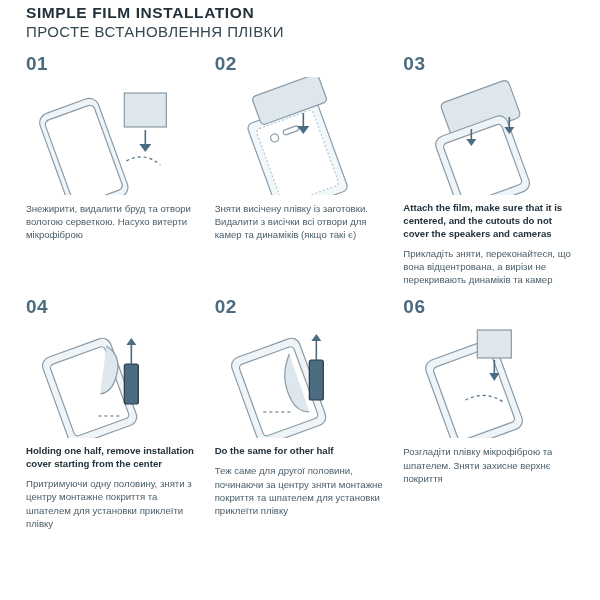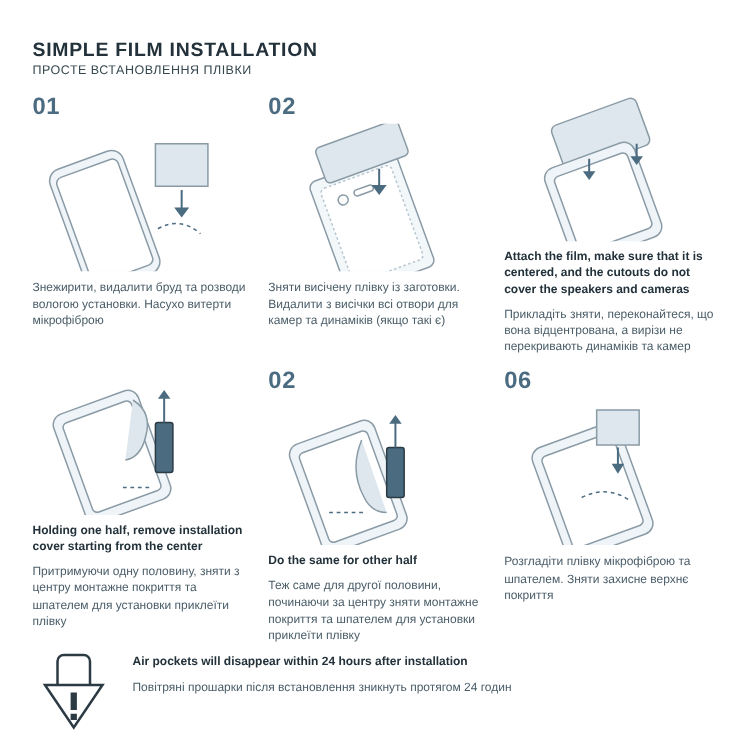--- a/index.html
+++ b/index.html
@@ -12,35 +12,35 @@
     background: #ffffff;
     font-family: "Liberation Sans", sans-serif;
     color: #2b3a43;
     overflow: hidden;
   }
   .page {
     position: relative;
     width: 600px;
     height: 600px;
     box-sizing: border-box;
-    padding: 32px 22px 10px 26px;
+    padding: 4px 22px 10px 26px;
   }
   .title-block {
     margin-bottom: 12px;
   }
   .title-en {
     font-size: 15.5px;
     font-weight: bold;
     letter-spacing: 0.6px;
     color: #22313a;
     text-transform: uppercase;
     line-height: 1.15;
   }
   .title-uk {
-    font-size: 10px;
+    font-size: 15px;
     font-weight: normal;
     letter-spacing: 0.4px;
     color: #35474f;
     text-transform: uppercase;
     line-height: 1.2;
     margin-top: 1px;
   }
   .grid {
     display: grid;
     grid-template-columns: repeat(3, 1fr);
@@ -146,21 +146,21 @@
 
             <rect x="96" y="16" width="42" height="34" fill="#dde7ed" stroke="#8a9ba6"></rect>
 
             <path d="M117 53 L117 72" stroke="#4a6b80" stroke-width="1.6"></path>
             <path d="M111 67 L117 75 L123 67 Z" fill="#4a6b80" stroke="none"></path>
 
             <path d="M98 84 q18 -10 34 4" stroke="#4a6b80" stroke-dasharray="3 3"></path>
           </g>
         </svg>
       </div>
-      <p class="cap-uk">Знежирити, видалити бруд та розводи вологою установки. Насухо витерти мікрофіброю</p>
+      <p class="cap-uk">Знежирити, видалити бруд та отвори вологою серветкою. Насухо витерти мікрофіброю</p>
     </div>
 
     <div class="step">
       <div class="step-num">02</div>
       <div class="art">
         <svg viewBox="0 0 170 118" xmlns="http://www.w3.org/2000/svg">
           <g fill="none" stroke="#8a9ba6" stroke-width="1.2">
 
             <g transform="rotate(-20 85 70)">
               <rect x="40" y="30" width="74" height="96" rx="6" fill="#f2f7fa"></rect>
@@ -175,20 +175,21 @@
 
             <path d="M86 36 L86 54" stroke="#4a6b80" stroke-width="1.6"></path>
             <path d="M80 49 L86 57 L92 49 Z" fill="#4a6b80" stroke="none"></path>
           </g>
         </svg>
       </div>
       <p class="cap-uk">Зняти висічену плівку із заготовки. Видалити з висічки всі отвори для камер та динаміків (якщо такі є)</p>
     </div>
 
     <div class="step">
+      <div class="step-num">03</div>
       <div class="art">
         <svg viewBox="0 0 170 118" xmlns="http://www.w3.org/2000/svg">
           <g fill="none" stroke="#8a9ba6" stroke-width="1.2">
 
             <g transform="rotate(-20 85 34)">
               <rect x="40" y="10" width="72" height="40" rx="5" fill="#dde7ed"></rect>
             </g>
 
             <g transform="rotate(-20 85 82)">
               <rect x="38" y="44" width="76" height="80" rx="9" fill="#eef4f7"></rect>
@@ -203,20 +204,21 @@
         </svg>
       </div>
       <p class="cap-en">Attach the film, make sure that it is centered, and the cutouts do not cover the speakers and cameras</p>
       <p class="cap-uk">Прикладіть зняти, переконайтеся, що вона відцентрована, а вирізи не перекривають динаміків та камер</p>
     </div>
   </div>
 
   <div class="grid row2">
 
     <div class="step">
+      <div class="step-num">04</div>
       <div class="art">
         <svg viewBox="0 0 170 118" xmlns="http://www.w3.org/2000/svg">
           <g fill="none" stroke="#8a9ba6" stroke-width="1.2">
             <g transform="rotate(-20 70 66)">
               <rect x="24" y="22" width="72" height="92" rx="9" fill="#eef4f7"></rect>
               <rect x="31" y="30" width="58" height="76" rx="4" fill="#ffffff"></rect>
             </g>
 
             <path d="M78 26 q16 10 10 30 q-4 16 -16 18" fill="#dde7ed" stroke="#8a9ba6"></path>
 
@@ -267,28 +269,14 @@
             <path d="M89 40 L89 58" stroke="#4a6b80" stroke-width="1.6"></path>
             <path d="M84 53 L89 61 L94 53 Z" fill="#4a6b80" stroke="none"></path>
             <path d="M60 80 q20 -10 38 2" stroke="#4a6b80" stroke-dasharray="3 3"></path>
           </g>
         </svg>
       </div>
       <p class="cap-uk">Розгладіти плівку мікрофіброю та шпателем. Зняти захисне верхнє покриття</p>
     </div>
   </div>
 
-  <div class="footer">
-    <div class="footer-icon">
-      <svg width="58" height="62" viewBox="0 0 58 62" xmlns="http://www.w3.org/2000/svg">
-        <rect x="16" y="2" width="26" height="34" rx="5" fill="none" stroke="#2b3a43" stroke-width="2"></rect>
-        <path d="M6 26 L52 26 L29 60 Z" fill="#ffffff" stroke="#2b3a43" stroke-width="2"></path>
-        <rect x="26.5" y="32" width="5" height="14" fill="#2b3a43"></rect>
-        <rect x="26.5" y="49" width="5" height="5" fill="#2b3a43"></rect>
-      </svg>
-    </div>
-    <div class="footer-text">
-      <p class="footer-en">Air pockets will disappear within 24 hours after installation</p>
-      <p class="footer-uk">Повітряні прошарки після встановлення зникнуть протягом 24 годин</p>
-    </div>
-  </div>
 
 </div>
 
 </body></html>

